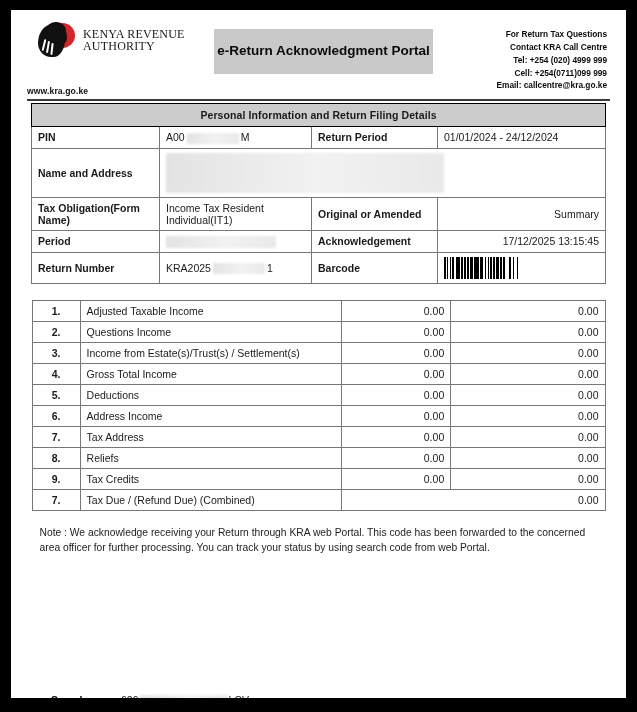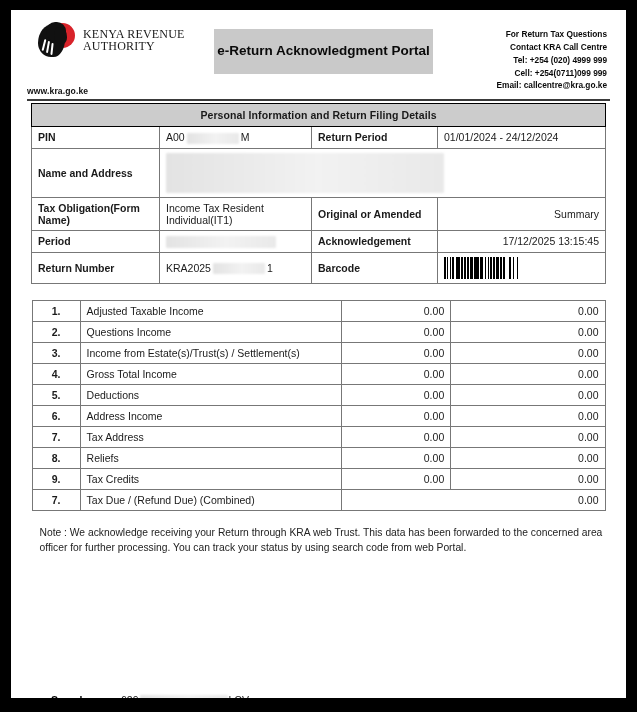--- a/index.html
+++ b/index.html
@@ -460,21 +460,21 @@
               <td class="c-sp">0.00</td>
             </tr>
             <tr>
               <td class="c-sr">7.</td>
               <td class="c-part">Tax Due / (Refund Due) (Combined)</td>
               <td class="c-sp" colspan="2">0.00</td>
             </tr>
           </tbody>
       </table>
 
-      <div class="note">Note : We acknowledge receiving your Return through KRA web Trust. This data has been forwarded to the concerned area officer for further processing. You can track your status by using search code from web Portal.</div>
+      <div class="note">Note : We acknowledge receiving your Return through KRA web Portal. This code has been forwarded to the concerned area officer for further processing. You can track your status by using search code from web Portal.</div>
     </div>
 
     <div class="search-line">
       <span class="s-lbl">Search</span><span>629</span><span class="redact redact-search"></span><span>LCV</span>
     </div>
 
   </div>
 </div>
 
 </body></html>

